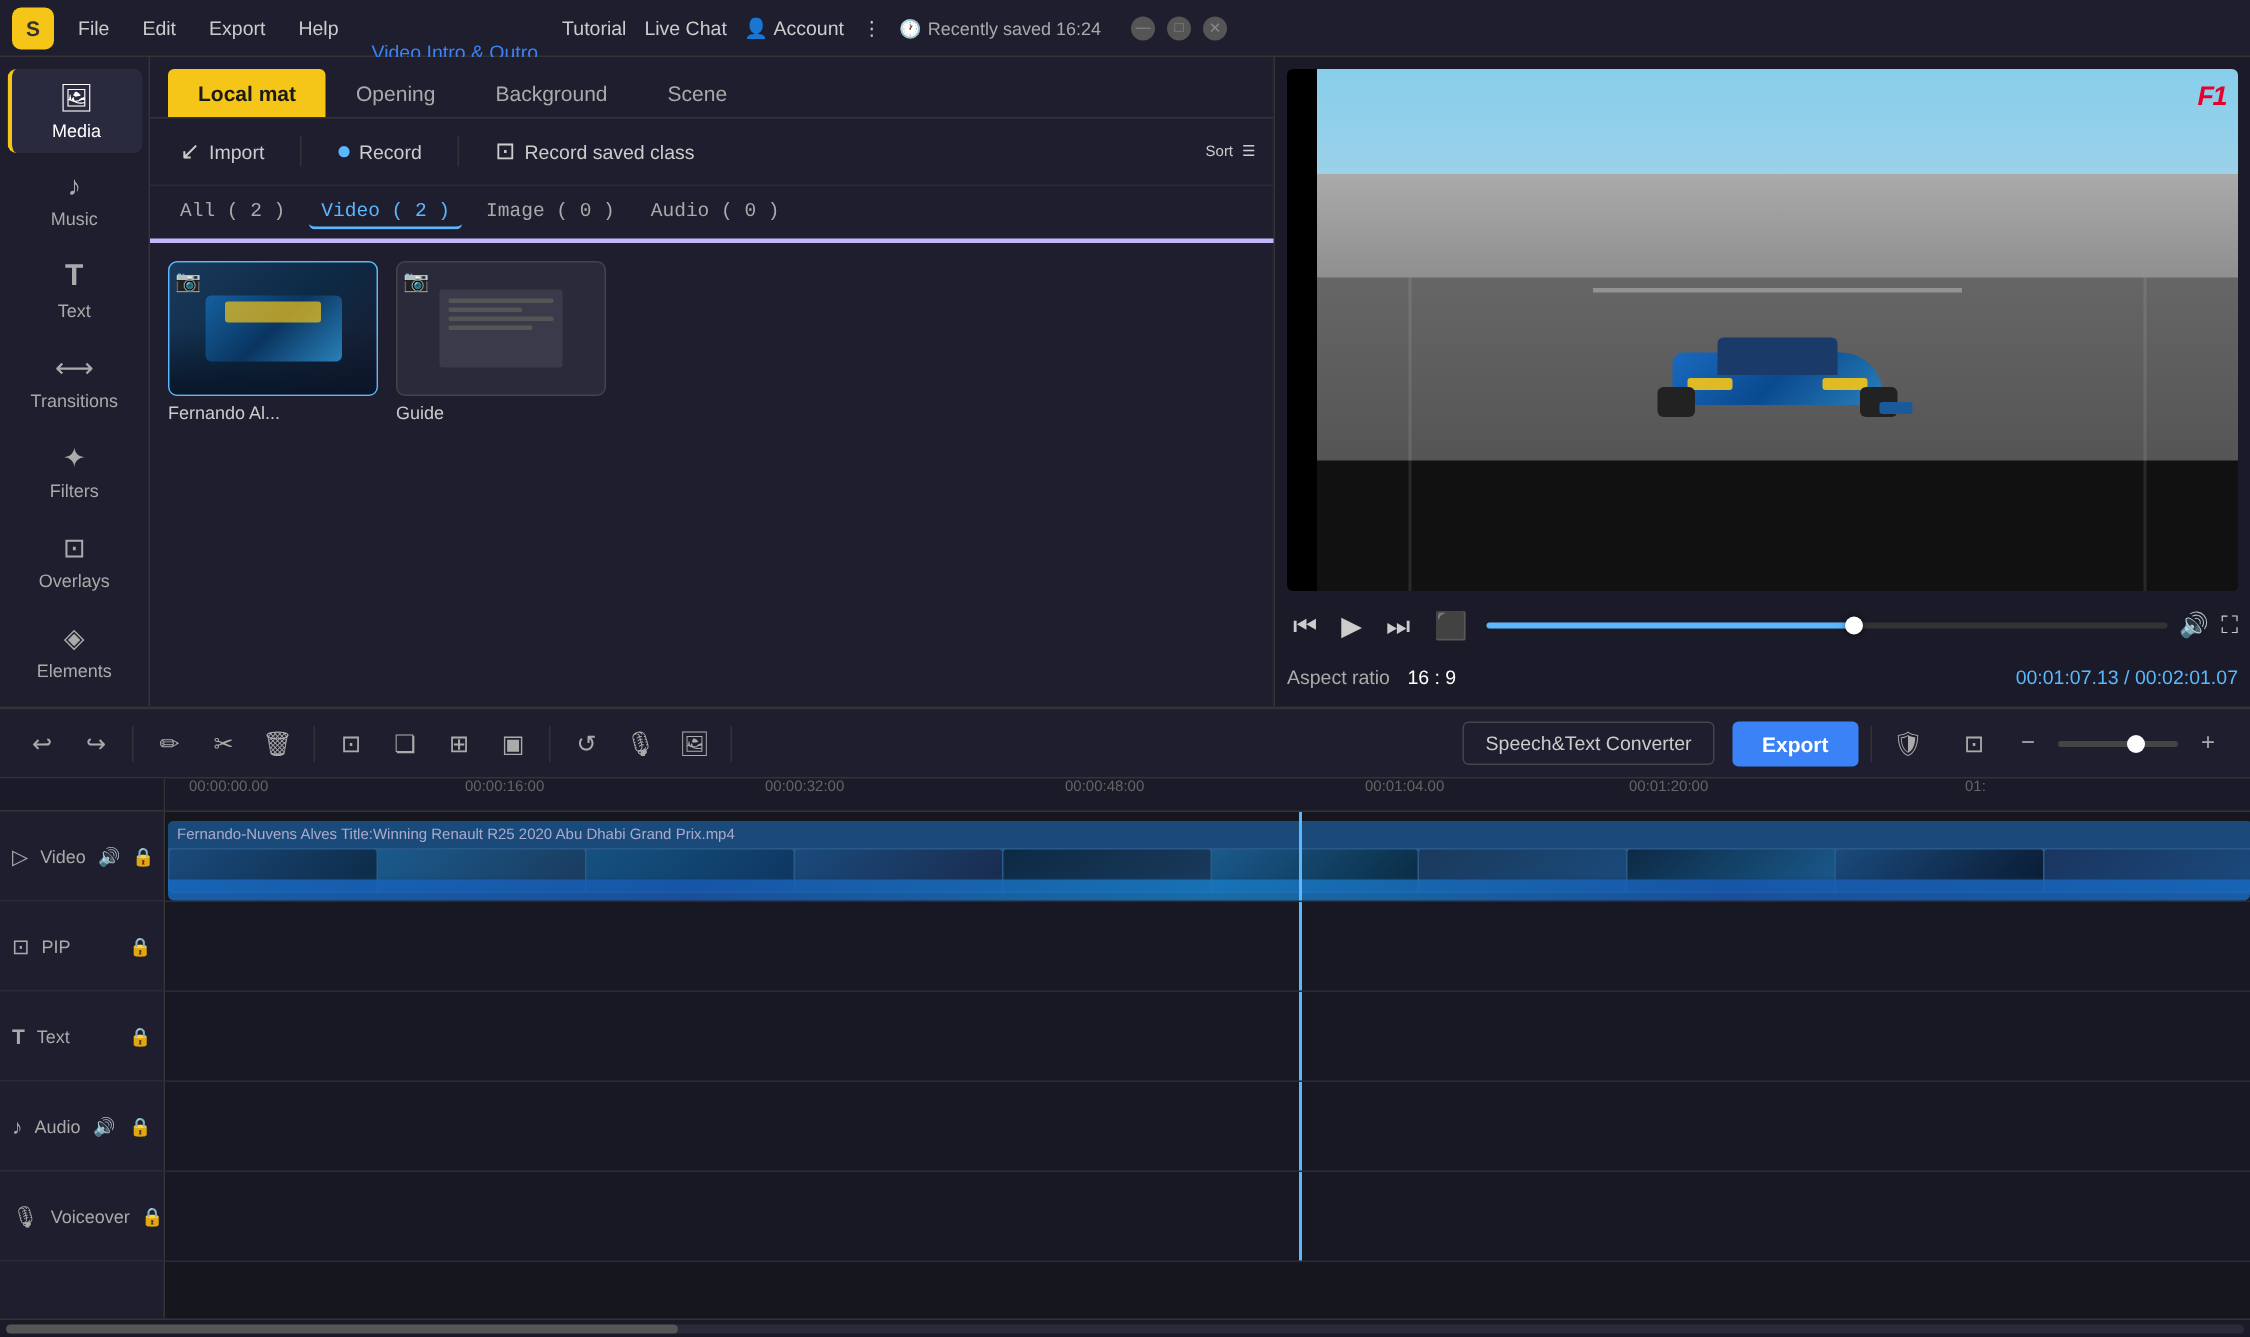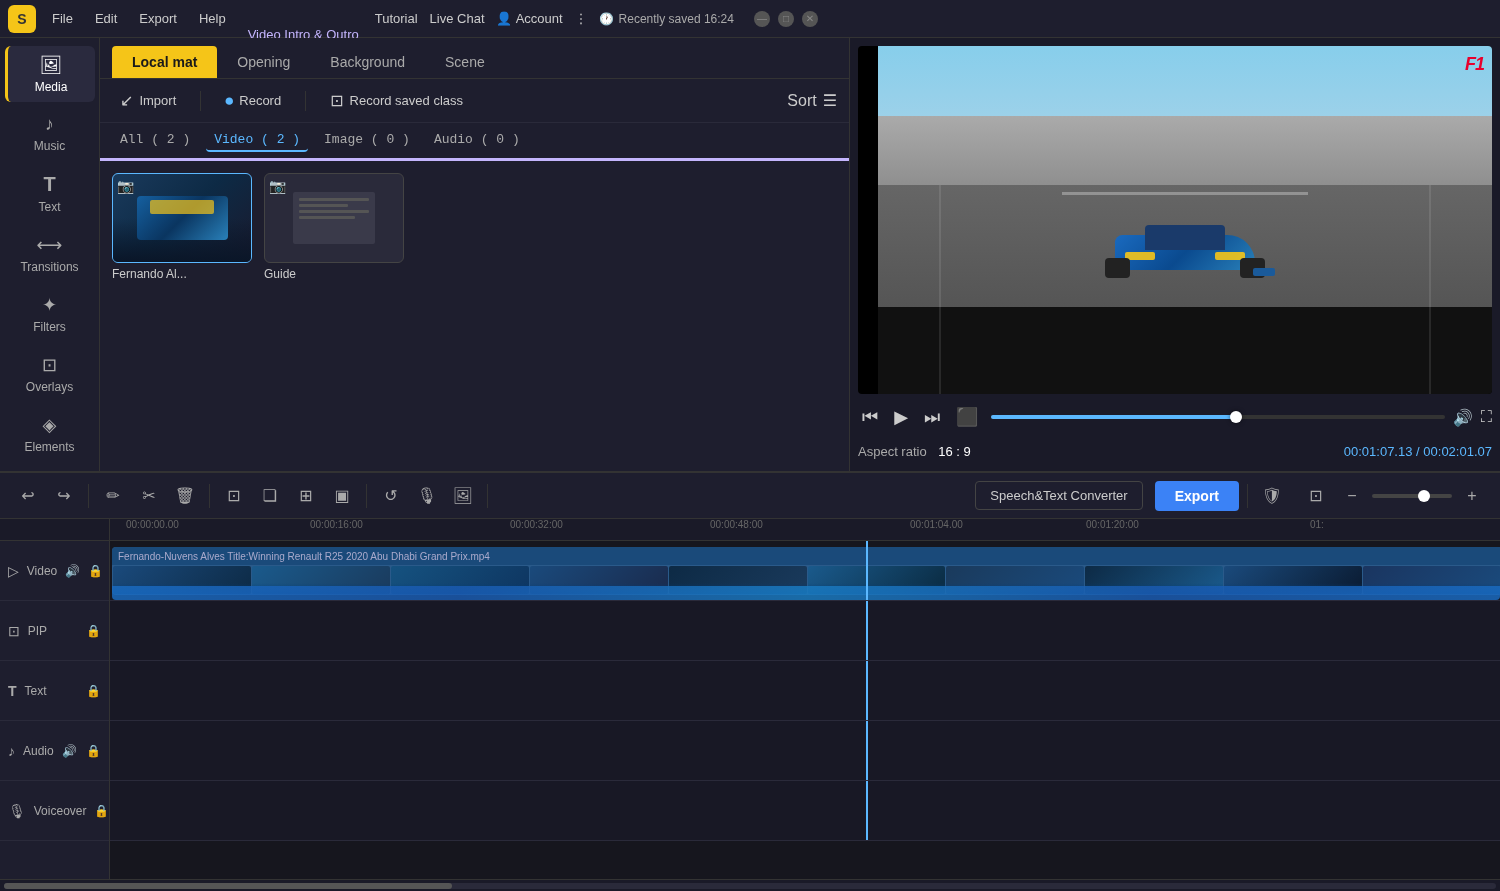--- a/index.html
+++ b/index.html
@@ -36,21 +36,21 @@
     #titlebar .menu-items {
       display: flex; gap: 2px; align-items: center;
     }
     #titlebar .menu-item {
       padding: 4px 10px;
       font-size: 13px;
       color: #ccc;
       cursor: pointer;
       border-radius: 4px;
     }
-    #titlebar .menu-item.highlight { color: #c4b5fd; margin-top: 32px; }
+    #titlebar .menu-item.highlight { color: #3b82f6; margin-top: 32px; }
     #titlebar .title {
       flex: 1;
       text-align: center;
       font-size: 14px;
       color: #ddd;
     }
     #titlebar .right-controls {
       display: flex; align-items: center; gap: 12px;
     }
     #titlebar .right-controls .ctrl-btn {
@@ -153,21 +153,21 @@
     .toolbar-btn {
       display: flex; align-items: center; gap: 6px;
       font-size: 13px; color: #ccc; cursor: pointer;
       padding: 4px 8px; border-radius: 4px;
     }
     .toolbar-btn .icon { font-size: 16px; }
     .toolbar-separator { width: 1px; height: 20px; background: #333; }
     .sort-btn {
       margin-left: auto;
       display: flex; align-items: center; gap: 6px;
-      font-size: 16px; color: #ccc; cursor: pointer;
+      font-size: 10px; color: #ccc; cursor: pointer;
     }
 
     .filter-tabs {
       display: flex; gap: 8px; padding: 6px 12px;
       border-bottom: 3px solid #c4b5fd;
       font-family: Liberation Mono, monospace;
     }
     .filter-tab {
       font-size: 13px; color: #aaa; cursor: pointer;
       padding: 3px 8px; border-radius: 4px;

